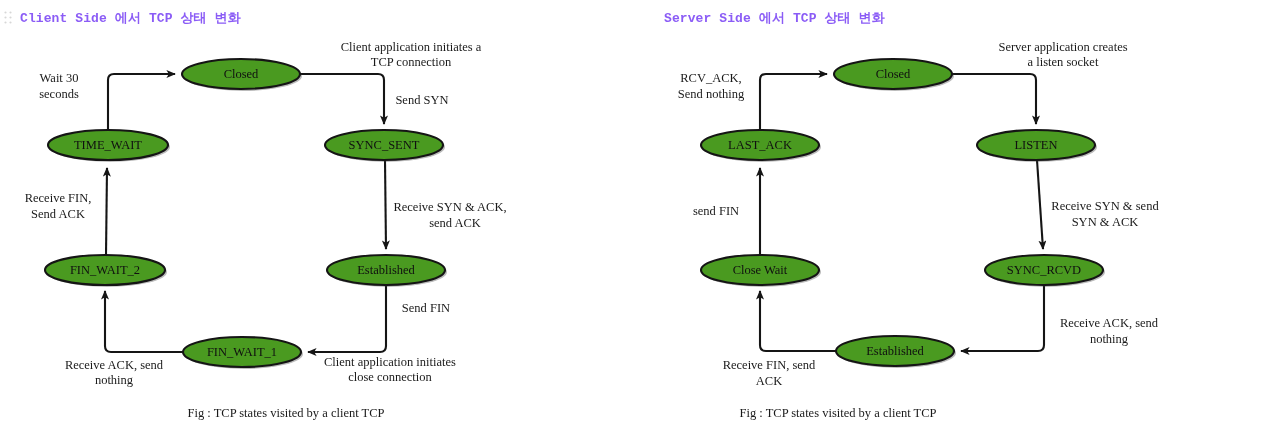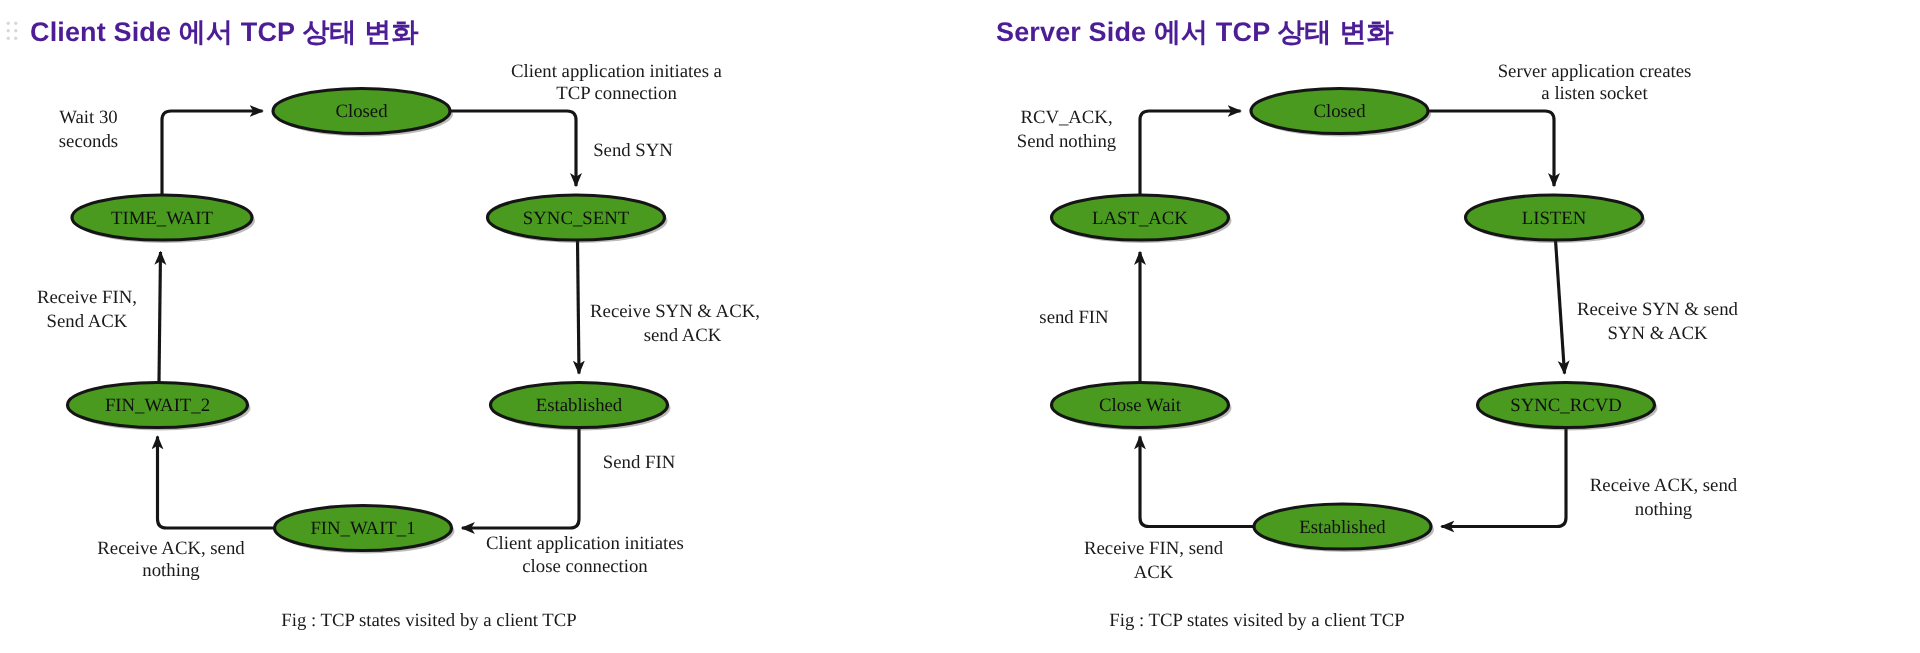--- a/index.html
+++ b/index.html
@@ -33,24 +33,24 @@
   #panel-client .panel-header { left: 4px; }
   #panel-server .panel-header { left: 60px; }
 
   .drag-handle {
     display: inline-block;
     width: 8px;
     height: 14px;
     opacity: .55;
   }
   .panel-title {
-    font-family: Liberation Sans, sans-serif;
-    font-size: 18px;
+    font-family: Liberation Mono, monospace;
+    font-size: 13px;
     font-weight: bold;
-    color: #4c1d95;
+    color: #8b5cf6;
     white-space: nowrap;
     letter-spacing: 0.1px;
   }
 
   .diagram {
     position: absolute;
     left: 0;
     top: 0;
   }
 

